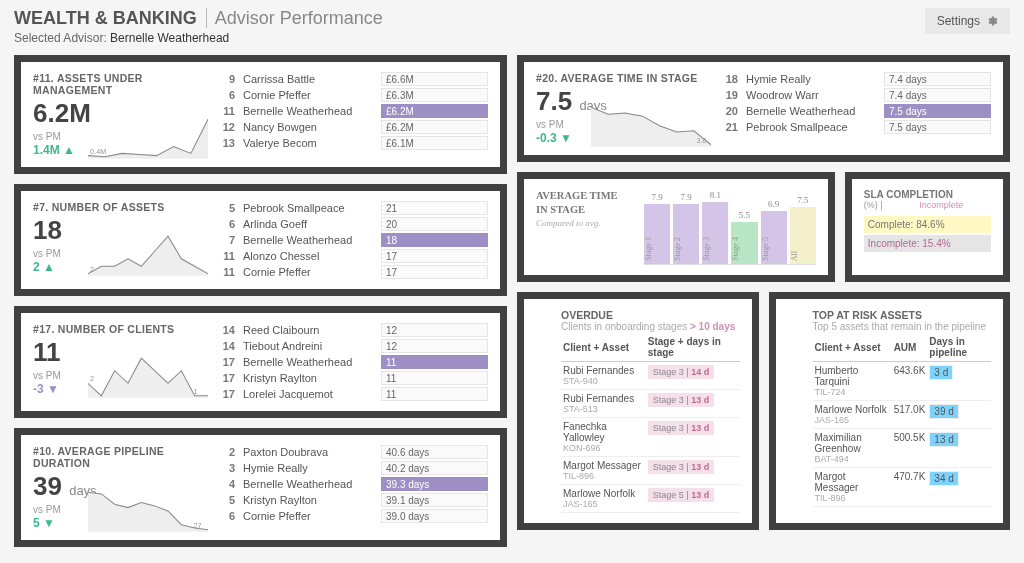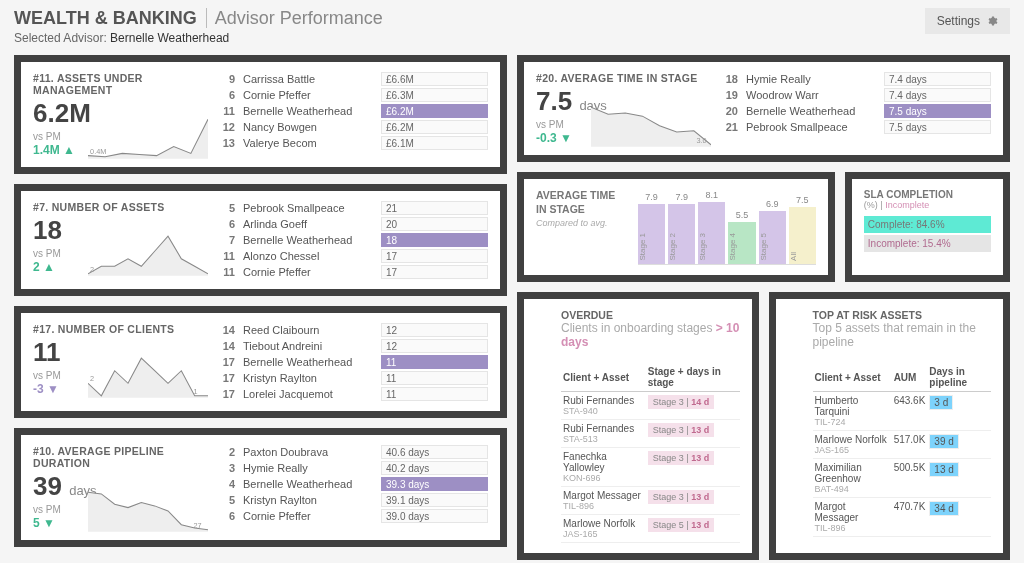--- a/index.html
+++ b/index.html
@@ -25,42 +25,42 @@
 .down-bad { color: #9d8fc4; }
 .spark { width: 120px; height: 42px; position: absolute; margin-left: 55px; margin-top: -40px; }
 .kpi-main { position: relative; }
 .rank-list { flex: 1; display: flex; flex-direction: column; gap: 2px; }
 .rank-row { display: flex; align-items: center; gap: 8px; font-size: 11px; color: #555; }
 .rank-num { width: 18px; text-align: right; font-weight: 600; color: #777; }
 .rank-name { width: 130px; white-space: nowrap; overflow: hidden; text-overflow: ellipsis; }
 .rank-bar { flex: 1; background: #fafafa; border: 1px solid #e5e5e5; height: 14px; position: relative; font-size: 10px; display: flex; align-items: center; padding-left: 4px; color: #666; }
 .rank-bar.hl { background: #9d8fc4; color: #fff; border-color: #9d8fc4; }
 .side-row { display: flex; gap: 10px; }
-.stage-card { flex: 2.2; display: flex; gap: 20px; }
+.stage-card { flex: 2.2; display: flex; gap: 26px; font-family: Liberation Serif, serif; }
 .stage-label-col { width: 82px; }
 .stage-title { font-size: 10.5px; font-weight: 600; color: #777; line-height: 1.3; }
 .stage-sub { font-size: 9px; color: #aaa; font-style: italic; margin-top: 2px; }
 .stage-bars { flex: 1; display: flex; gap: 3px; align-items: flex-end; height: 76px; position: relative; border-bottom: 1px solid #ddd; }
 .sbar { flex: 1; display: flex; flex-direction: column; align-items: center; }
 .sbar .val { font-size: 9px; color: #888; margin-bottom: 2px; }
 .sbar .fill { width: 100%; background: #d4c5e8; }
 .sbar.sel .fill { background: #b8e6c5; }
 .sbar.all .fill { background: #f5f0cc; }
 .sbar .lbl { font-size: 8px; color: #999; writing-mode: vertical-rl; transform: rotate(180deg); position: absolute; bottom: 3px; }
 .sla-card { flex: 1; }
 .sla-title { font-size: 10px; font-weight: 600; color: #777; }
 .sla-legend { font-size: 9px; color: #999; margin-bottom: 6px; }
-.sla-legend .inc { color: #d48fb4; }
+.sla-legend .inc { color: #d48fb4; margin-left: 34px; }
 .sla-row { font-size: 10px; padding: 3px 4px; margin: 2px 0; }
-.sla-row.c { background: #5eead4; color: #777; }
+.sla-row.c { background: #fef9c3; color: #777; }
 .sla-row.i { background: #e5e5e5; color: #b06a8f; }
 .bottom-row { display: flex; gap: 10px; }
 .table-card { flex: 1; padding-left: 37px; }
 .table-title { font-size: 10.5px; font-weight: 600; color: #666; }
-.table-sub { font-size: 12px; color: #aaa; margin-bottom: 14px; }
+.table-sub { font-size: 10px; color: #aaa; margin-bottom: 1px; }
 .table-sub .em { color: #d48fb4; font-weight: 600; }
 .tbl { width: 100%; border-collapse: collapse; font-size: 10px; }
 .tbl th { text-align: left; color: #555; font-weight: 600; padding: 3px 2px; border-bottom: 1px solid #ccc; }
 .tbl td { padding: 3px 2px; border-bottom: 1px solid #eee; color: #555; vertical-align: top; }
 .tbl .sub { display: block; font-size: 9px; color: #aaa; }
 .chip { display: inline-block; background: #f5e0ea; color: #888; padding: 2px 5px; font-size: 9px; }
 .chip .d { color: #c06a8f; font-weight: 600; margin-top: 36px; }
 .cell-box { display: inline-block; border: 1px solid #eee; background: #7dd3fc; padding: 1px 4px; }
 svg.gear { width: 12px; height: 12px; }
 </style>

